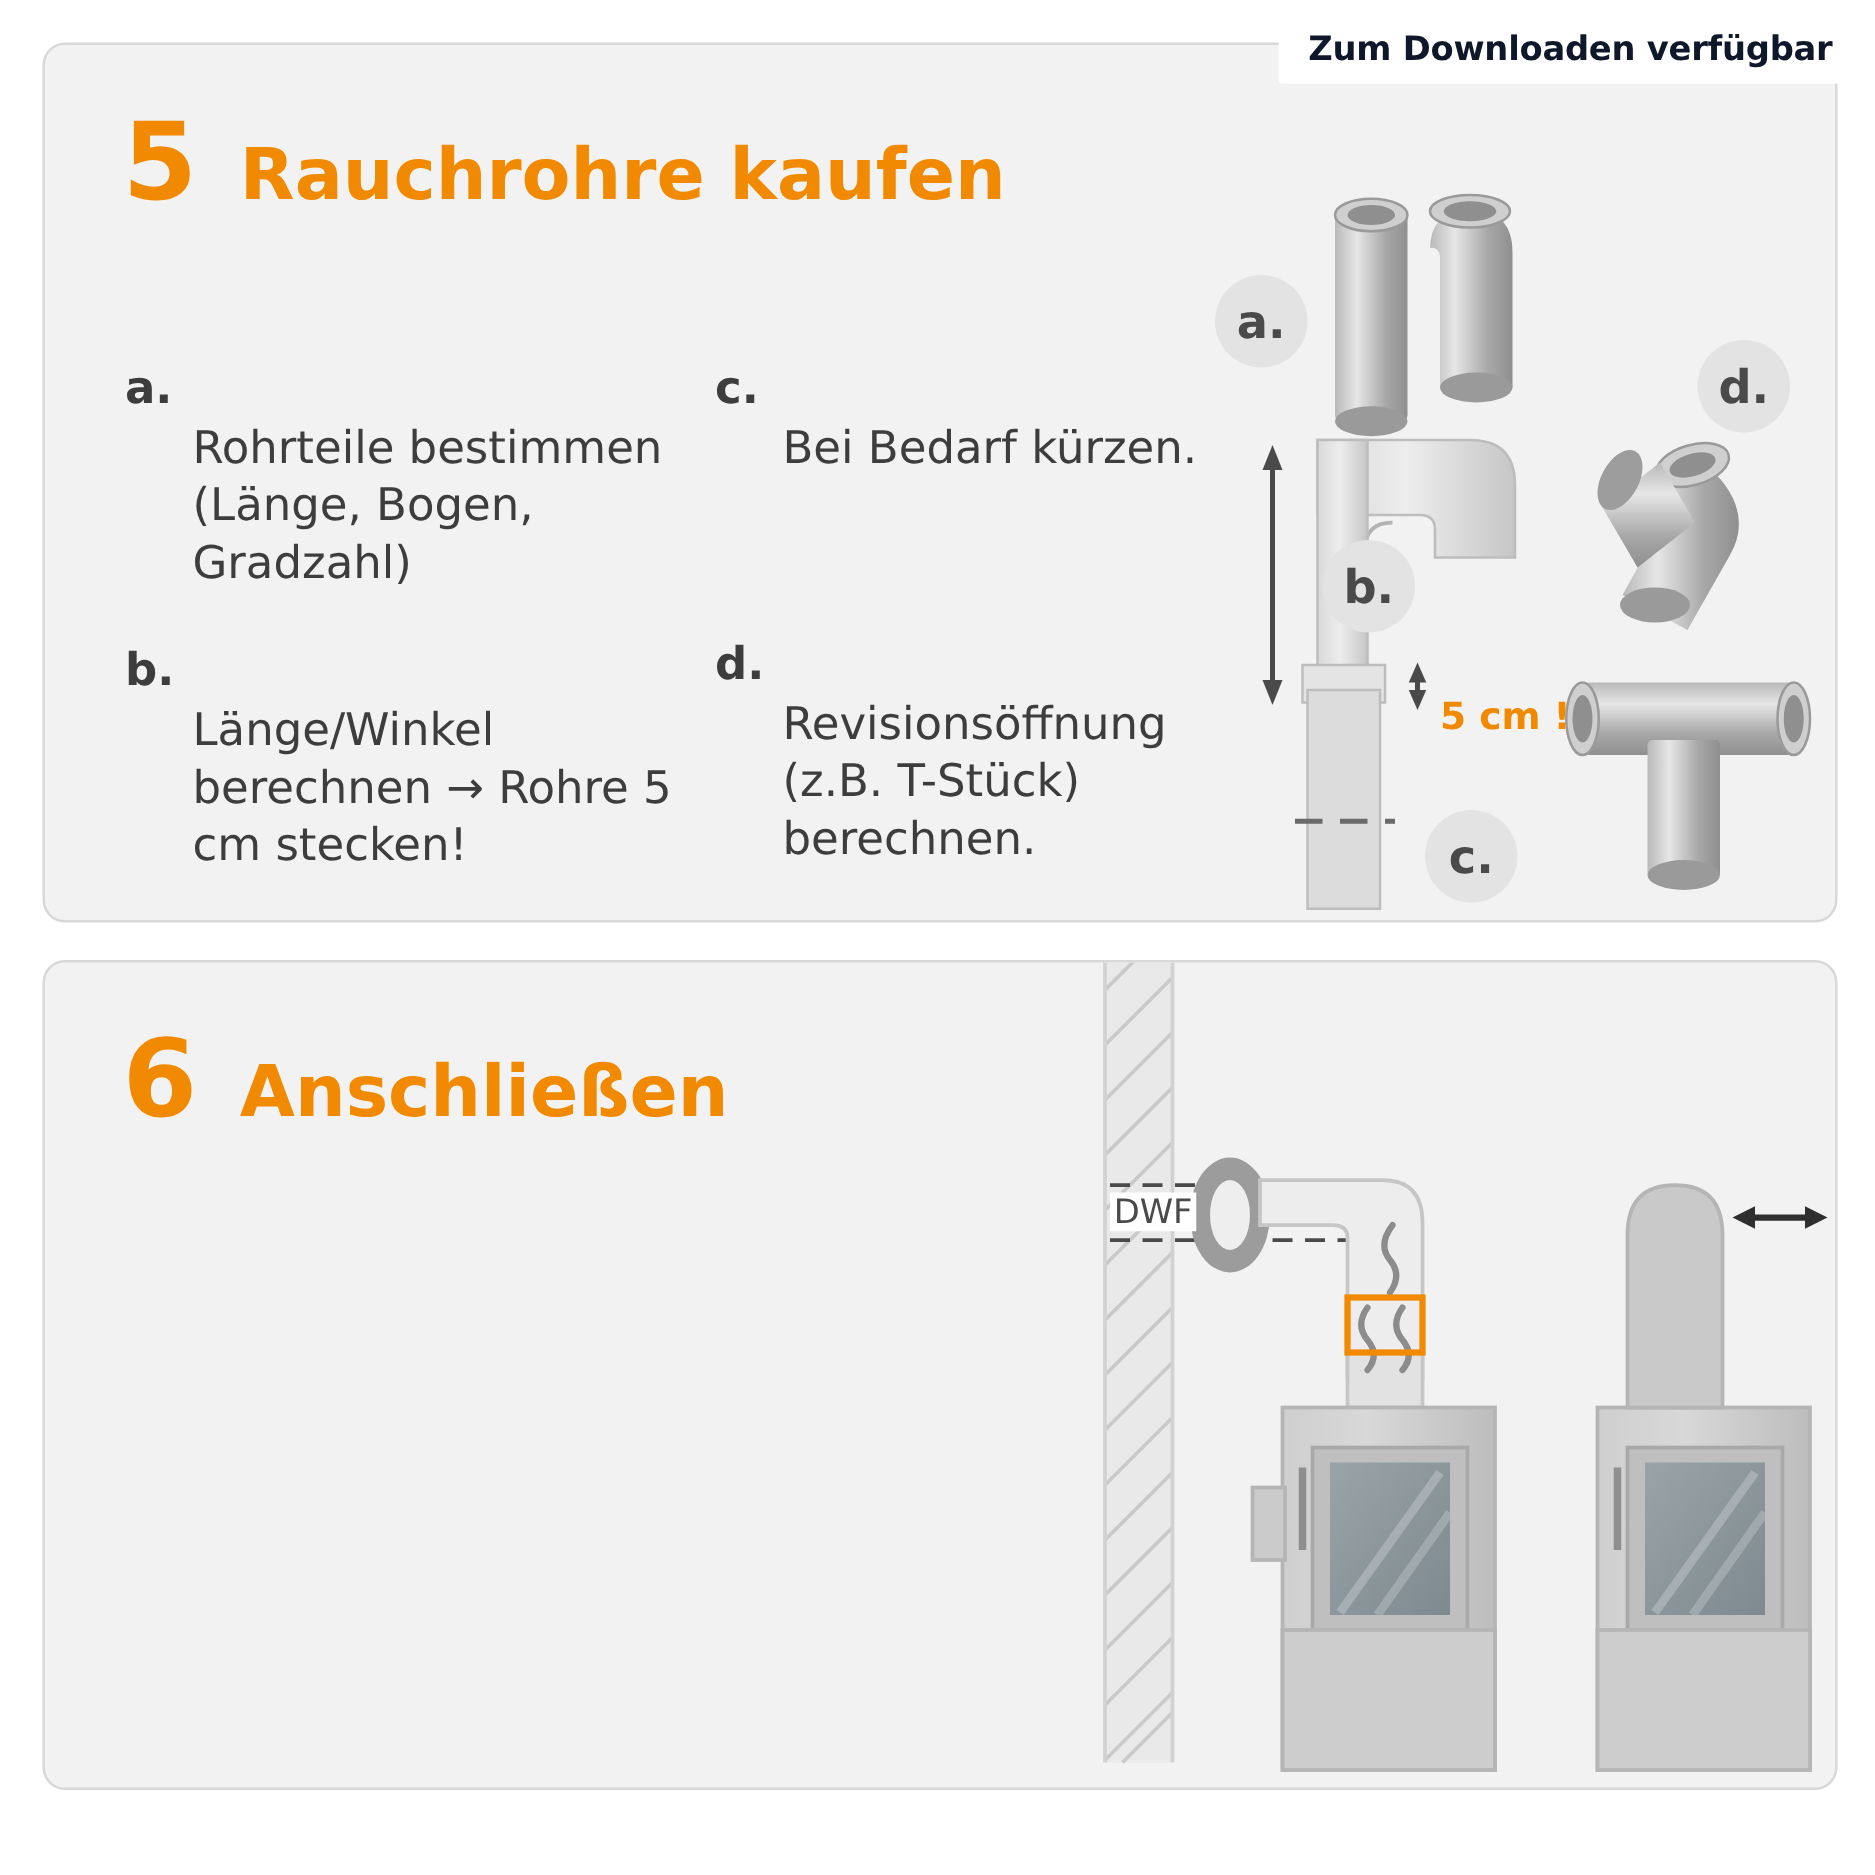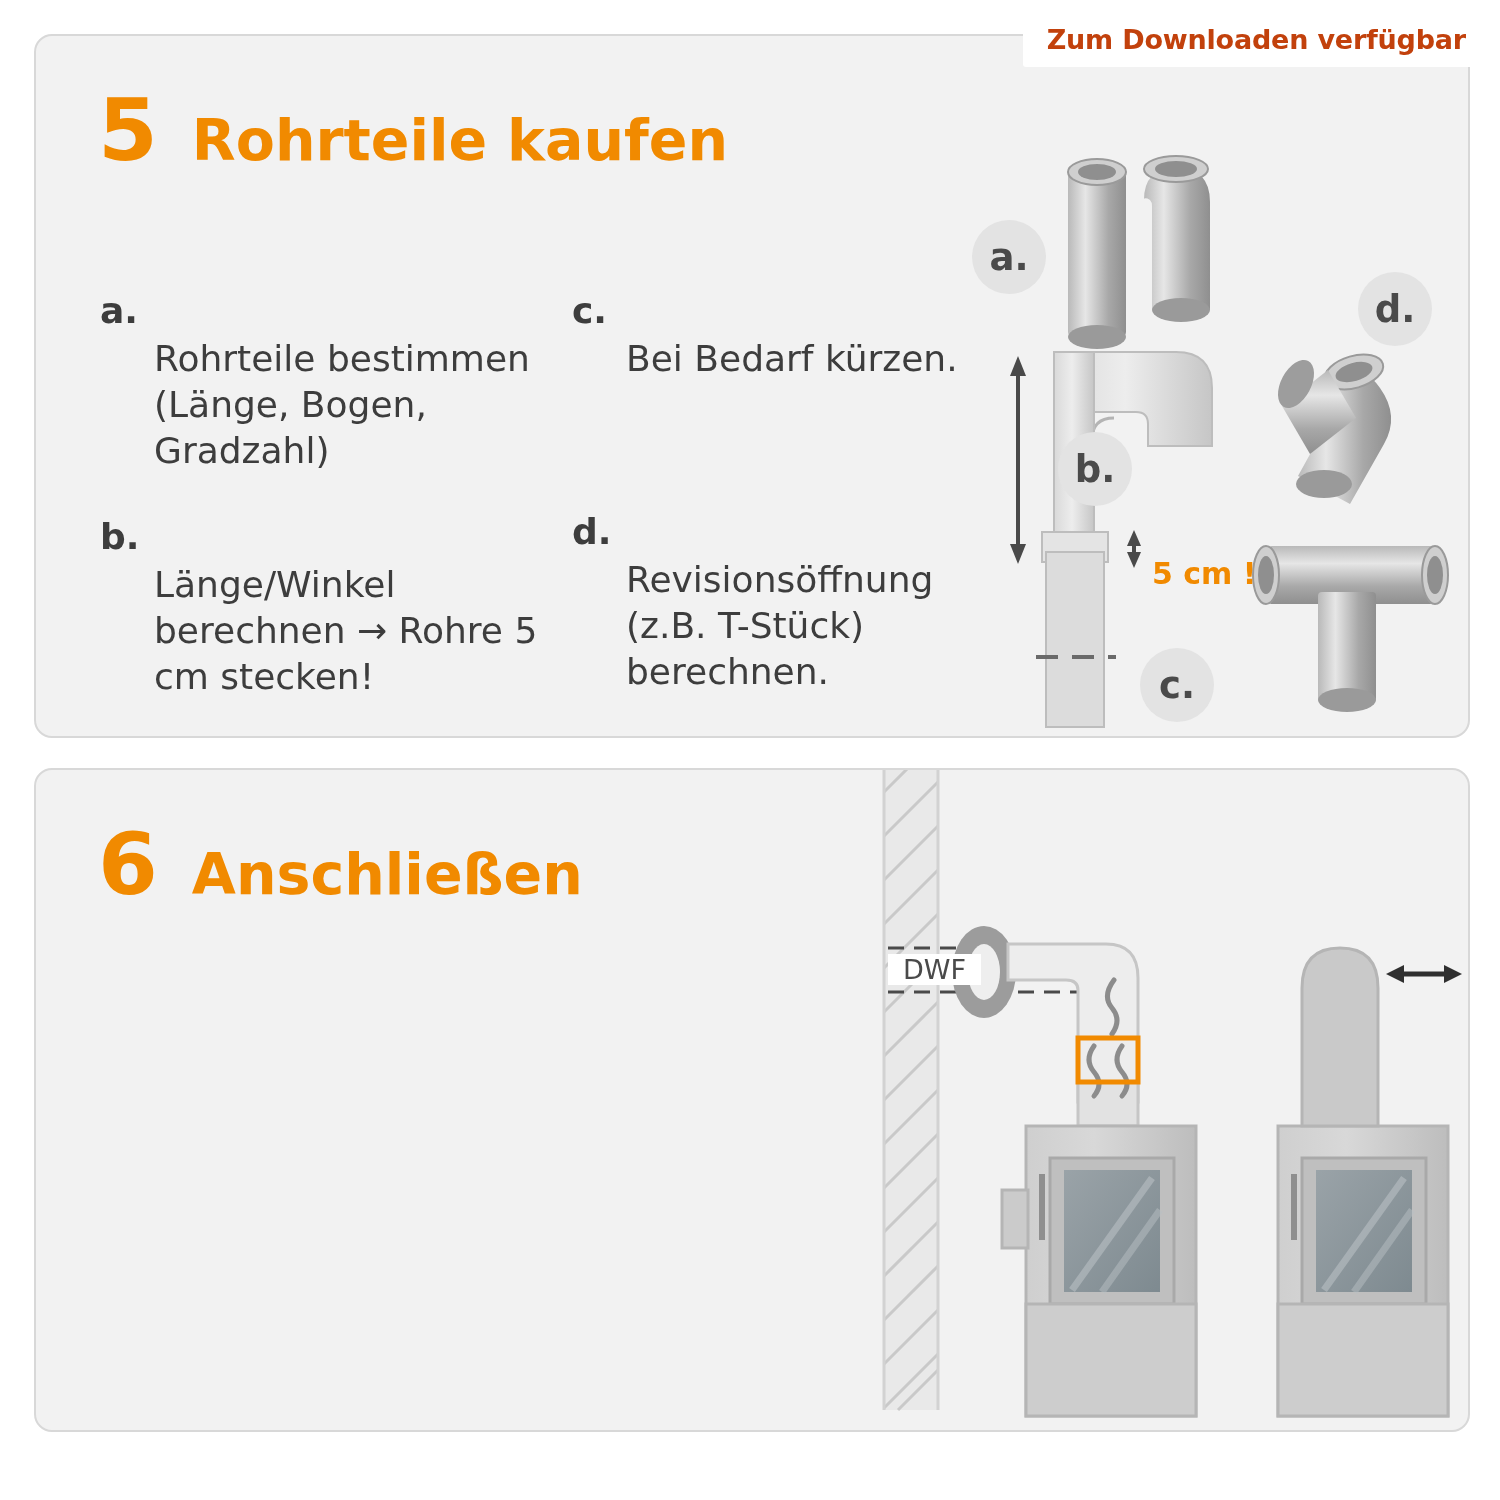--- a/index.html
+++ b/index.html
@@ -25,21 +25,21 @@
     position: absolute;
     right: 16px;
     top: 14px;
     background: #ffffff;
     padding: 10px 18px 12px 24px;
     text-align: right;
     z-index: 30;
     border-radius: 3px;
   }
   .download-banner .line1 {
-    color: #c2410c;
+    color: #0f172a;
     font-weight: bold;
     font-size: 27px;
     letter-spacing: -0.2px;
     line-height: 1.15;
     white-space: nowrap;
   }
   .download-banner .line2 {
     color: #f18a00;
     font-size: 27px;
     line-height: 1.25;
@@ -145,35 +145,35 @@
     font-size: 30px;
     z-index: 15;
     white-space: nowrap;
   }
   .dwf-label {
     position: absolute;
     color: #4a4a4a;
     font-size: 27px;
     z-index: 16;
     background: #ffffff;
-    padding: 0 15px;
+    padding: 0 3px;
   }
 
   svg { display: block; }
 </style>
 </head>
 <body>
 
 <div class="page">
 
   <div class="card" id="card5">
 
     <div class="card-head">
       <span class="step-num">5</span>
-      <span class="step-title">Rohrteile kaufen</span>
+      <span class="step-title">Rauchrohre kaufen</span>
     </div>
 
     <div class="bullets" id="list5-left">
       <div class="bullet">
         <span class="letter">a.</span>
         <span class="btext">Rohrteile bestimmen (Länge, Bogen, Gradzahl)</span>
       </div>
       <div class="bullet" style="margin-top:40px;">
         <span class="letter">b.</span>
         <span class="btext">Länge/Winkel berechnen → Rohre 5 cm stecken!</span>

